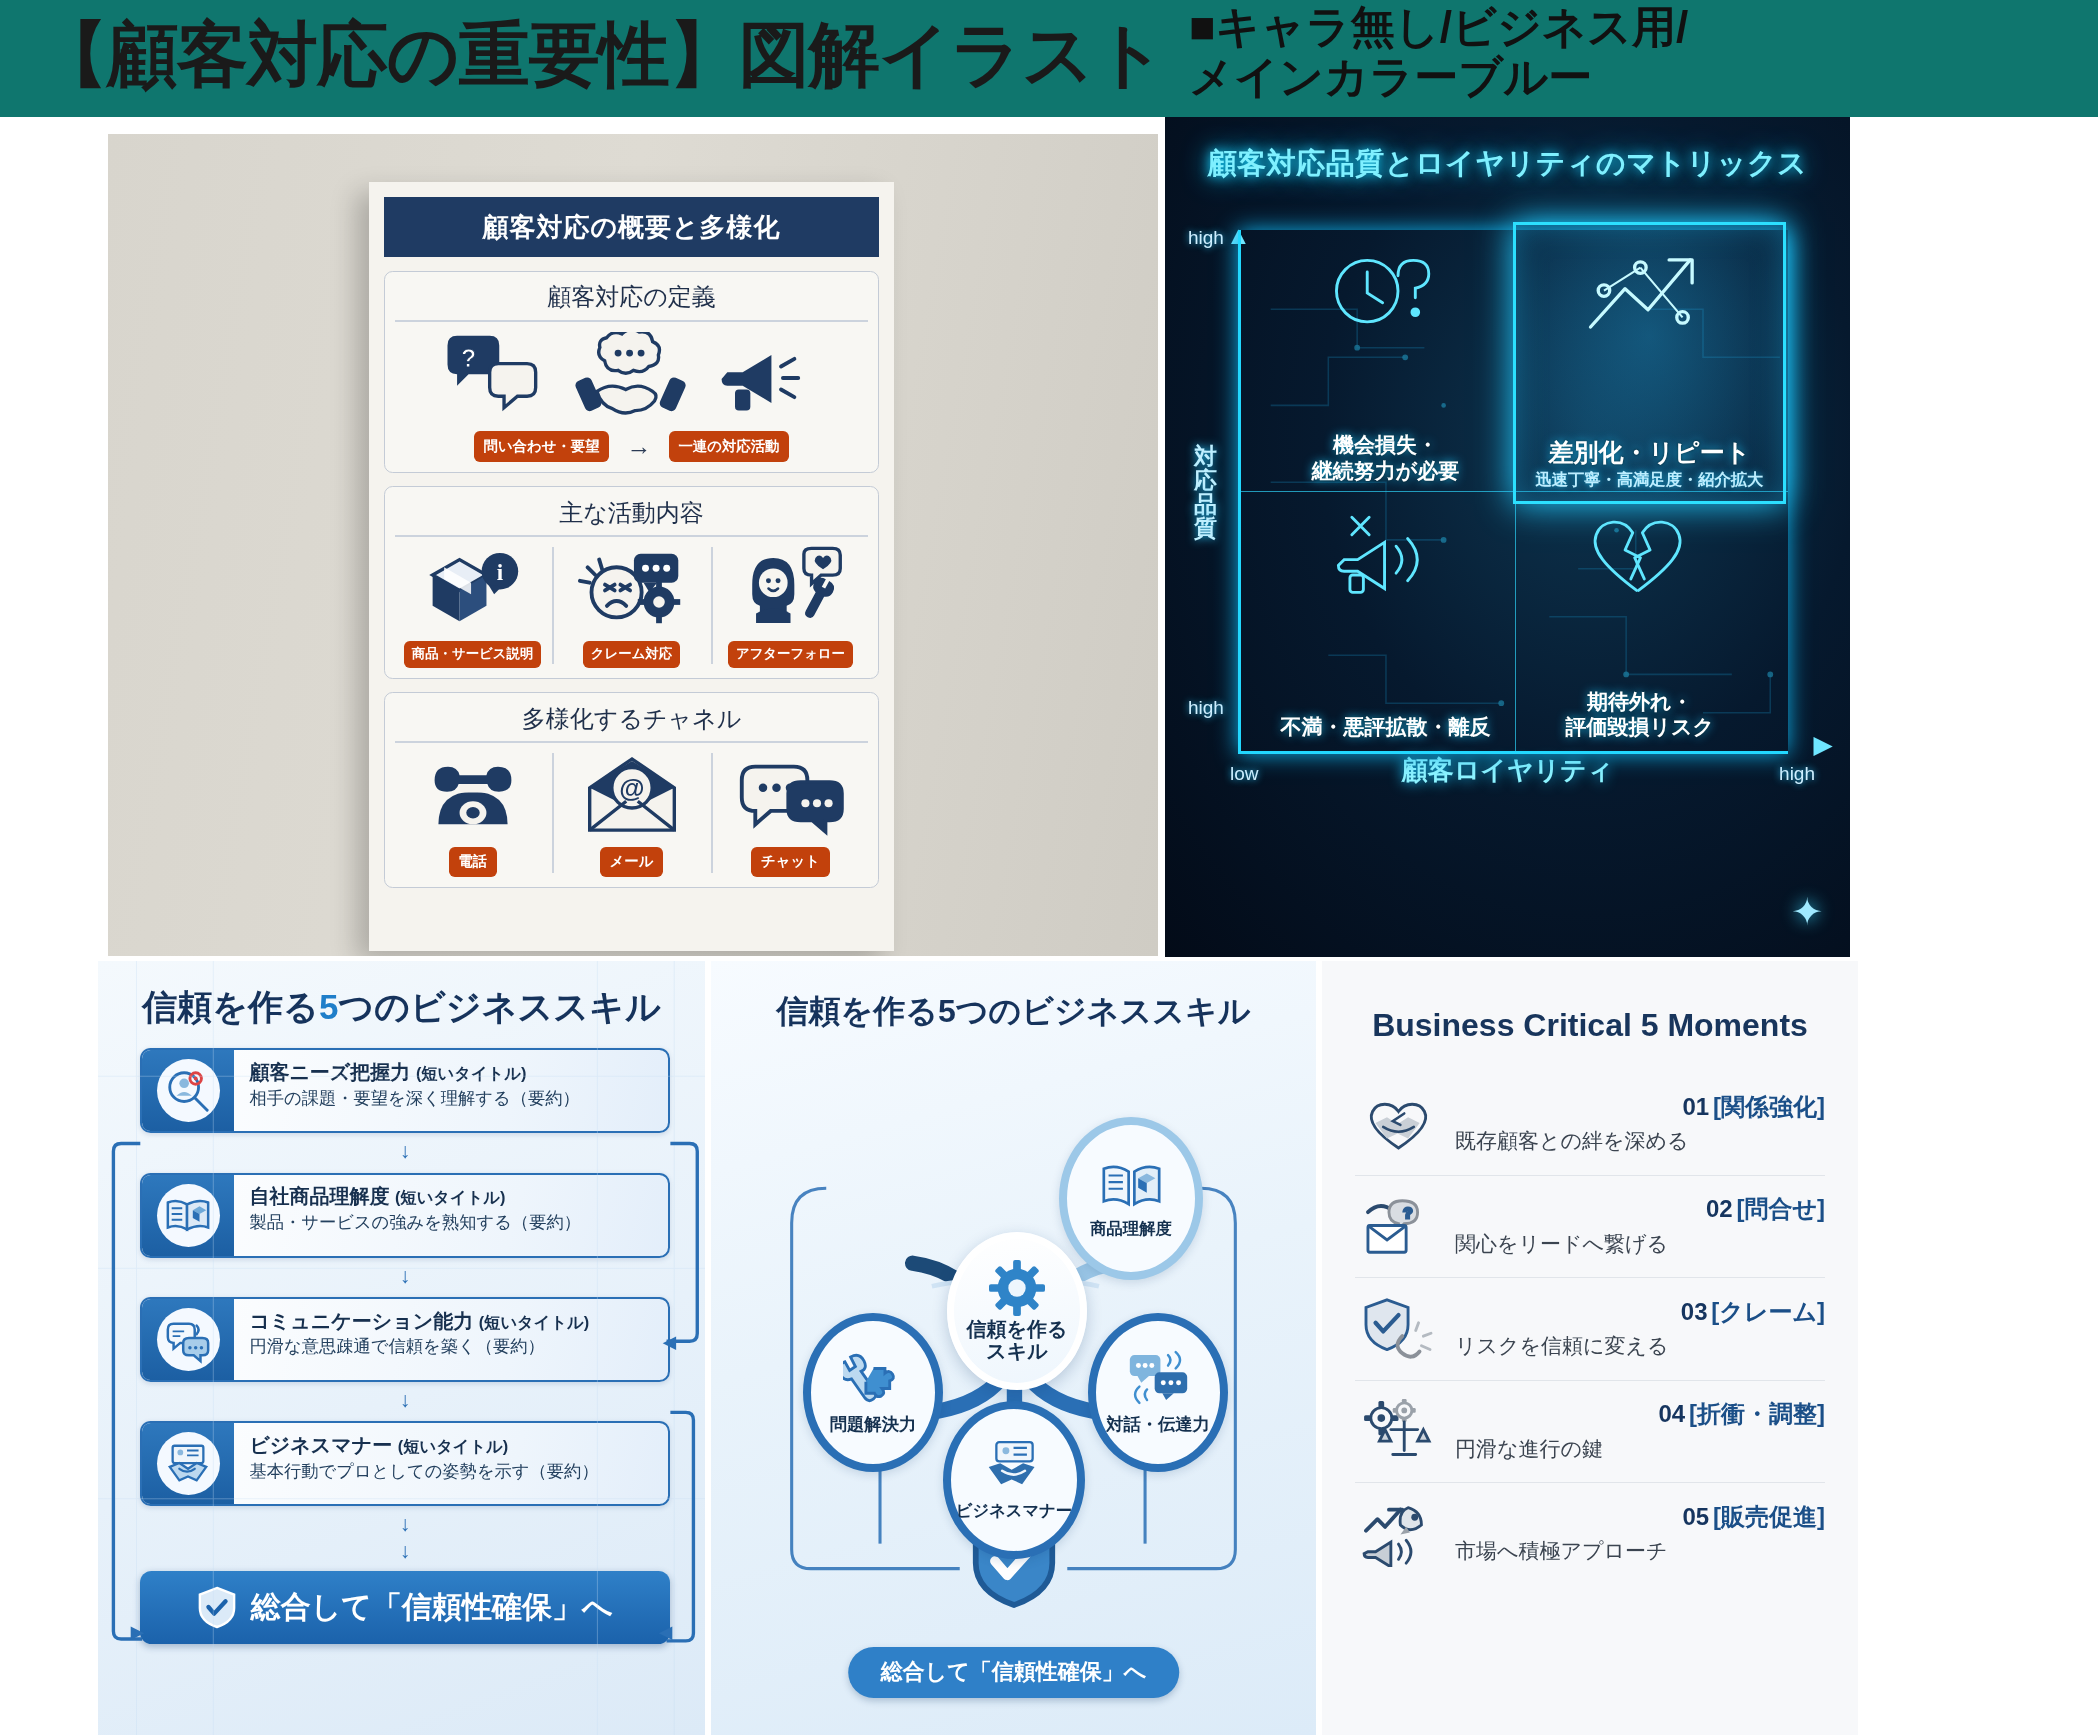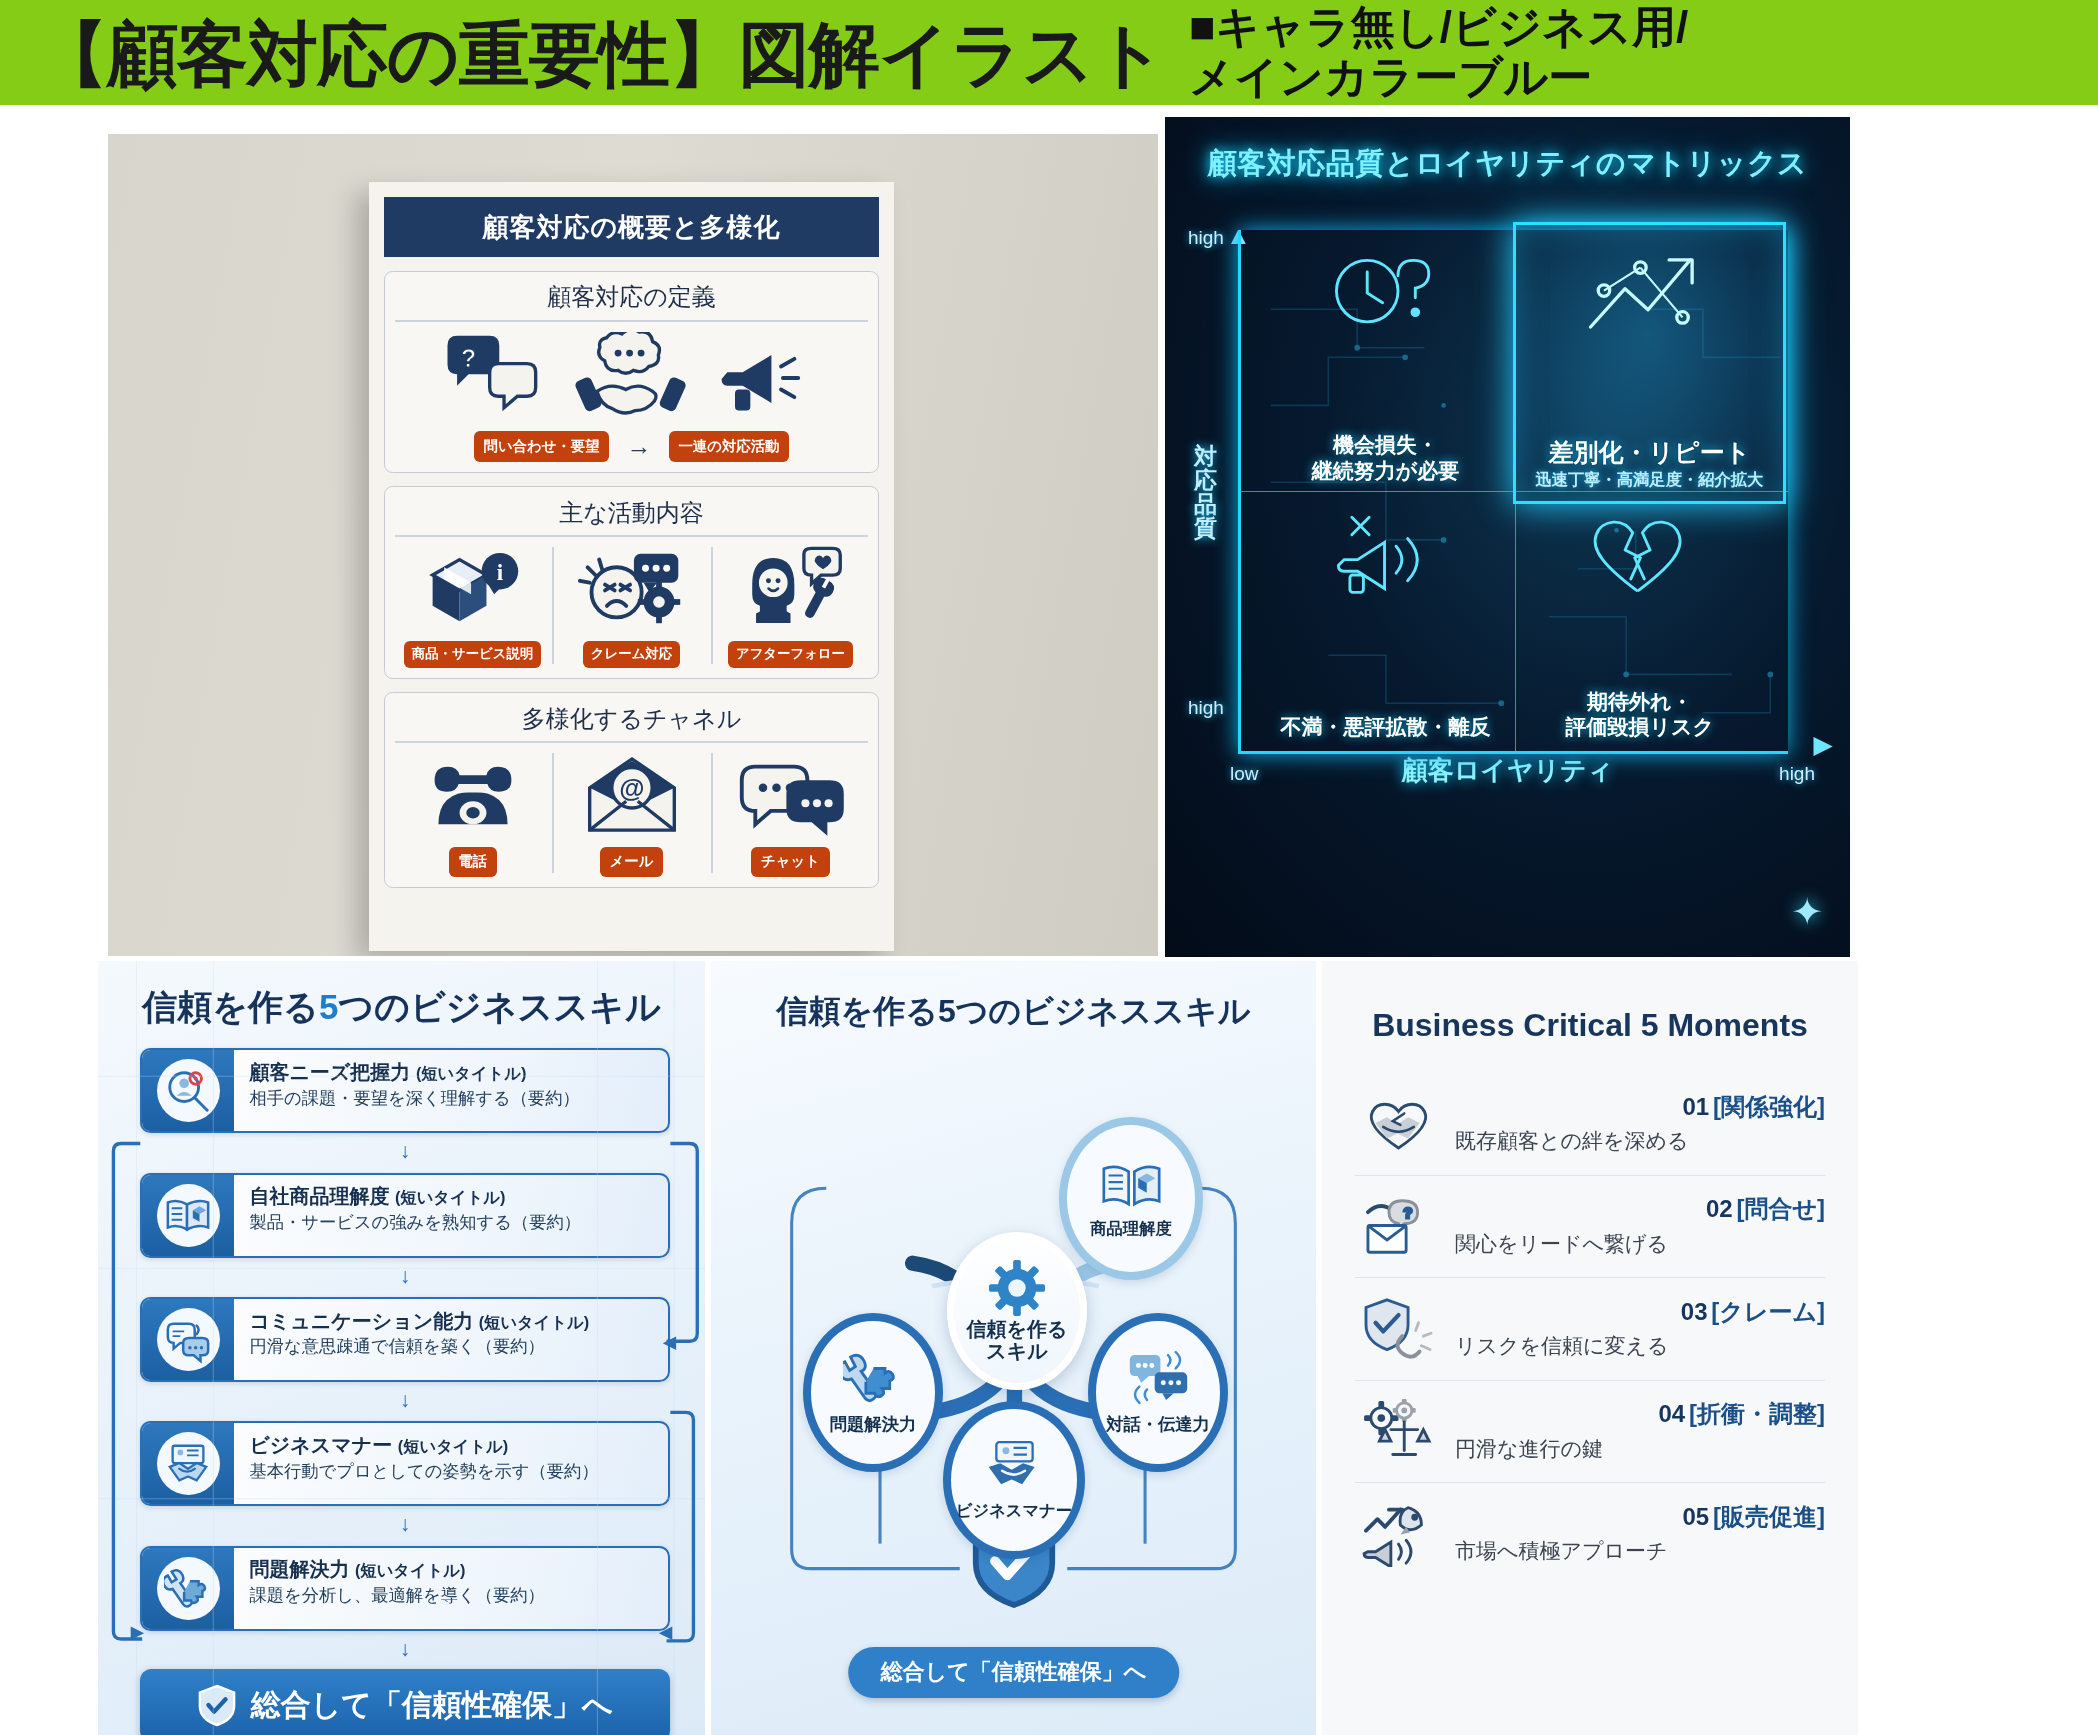--- a/index.html
+++ b/index.html
@@ -6,22 +6,22 @@
   html, body { width: 2098px; height: 1735px; }
   body {
     font-family: "Liberation Sans", "DejaVu Sans", sans-serif;
     background: #ffffff;
     overflow: hidden;
   }
   .stage { position: relative; width: 2098px; height: 1735px; background: #ffffff; }
 
   
   .header {
-    position: absolute; left: 0; top: 0; width: 2098px; height: 105px;
-    background: #84cc16;
+    position: absolute; left: 0; top: 0; width: 2098px; height: 117px;
+    background: #0f766e;
     display: flex; align-items: center; padding-left: 12px;
   }
   .header-title {
     position: absolute; left: 37px; top: 7.7px;
     font-size: 71px; font-weight: 700; color: #1a1a1a;
     letter-spacing: -1px; white-space: nowrap;
   }
   .header-note {
     position: absolute; left: 1189px; top: 1.9px;
     font-size: 44px; font-weight: 700; color: #111111;
@@ -551,34 +551,20 @@
           </svg>
         </div>
           </div>
         <div class="c-txt">
           <div class="c-t1"><span>ビジネスマナー</span> <small>(短いタイトル)</small></div>
           <div class="c-t2">基本行動でプロとしての姿勢を示す（要約）</div>
         </div>
       </div>
       <div class="c-arrow">↓</div>
 
-      <div class="c-item">
-        <div class="c-ico">
-            <div class="bub">
-          <svg width="48" height="48" viewBox="0 0 50 50" fill="none" stroke="#2a6fb5" stroke-width="2.6">
-            <path d="M8 8 q7 -4 11 3 q3 6 -2 9 l11 16 q3 4 -1 7 q-4 3 -7 -1 l-11 -16 q-6 2 -9 -4 q-3 -7 4 -10 l4 7 l5 -3 z" fill="#cfe4f5"></path>
-            <path d="M27 18 h9 v4 q4 -3 6 1 q2 4 -2 5 v6 h-6 q3 4 -1 6 q-4 2 -5 -2 h-7 v-9" fill="#6fa9d8" stroke="#2a6fb5"></path>
-          </svg>
-        </div>
-          </div>
-        <div class="c-txt">
-          <div class="c-t1"><span>問題解決力</span> <small>(短いタイトル)</small></div>
-          <div class="c-t2">課題を分析し、最適解を導く（要約）</div>
-        </div>
-      </div>
       <div class="c-arrow">↓</div>
     </div>
 
     <div class="c-final">
       <span>
         <svg width="40" height="44" viewBox="0 0 42 46" fill="none">
           <path d="M21 3 L39 10 v14 q0 14 -18 20 Q3 38 3 24 V10 Z" fill="#dbeaf8" stroke="#ffffff" stroke-width="2.5"></path>
           <path d="M12 23 l6 7 l12 -13" stroke="#1b62ab" stroke-width="4.5" stroke-linecap="round" stroke-linejoin="round" fill="none"></path>
         </svg>
       </span>

